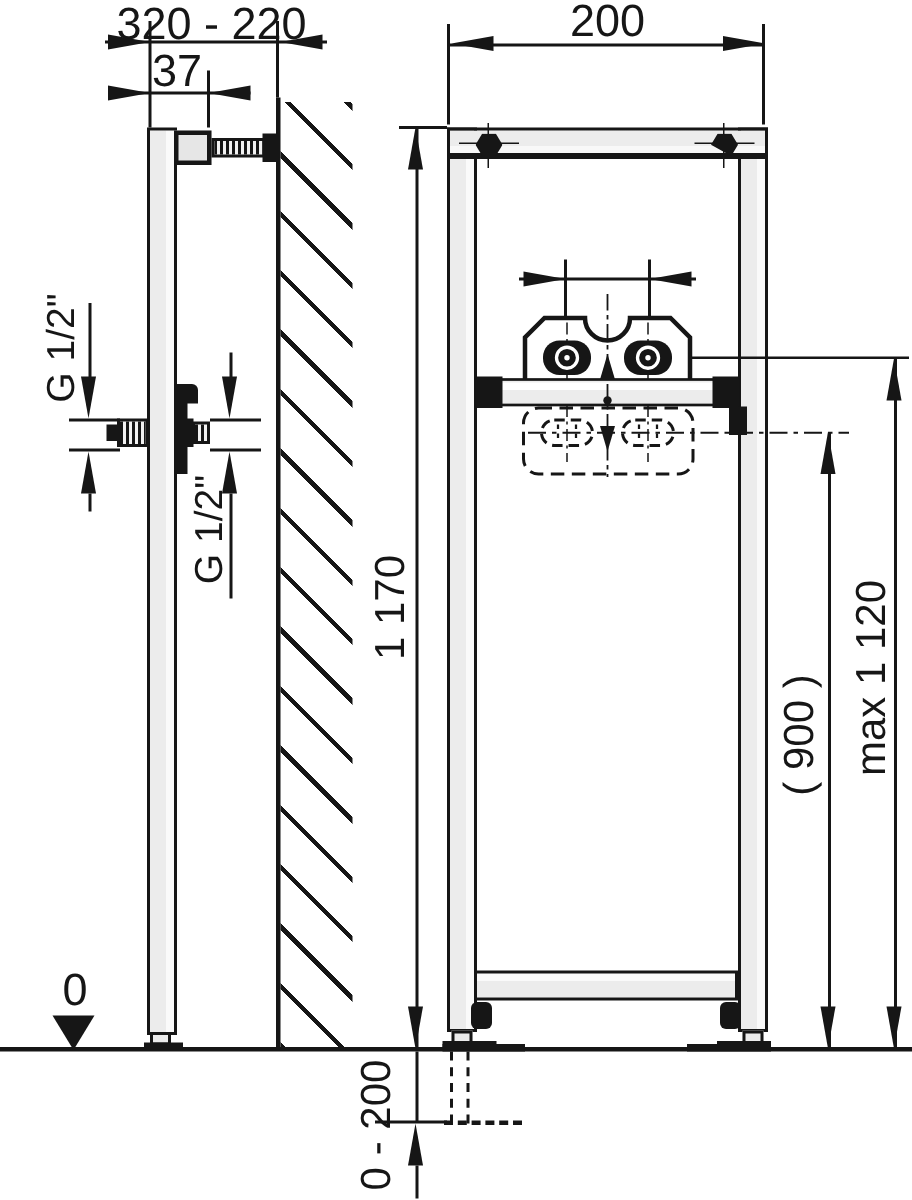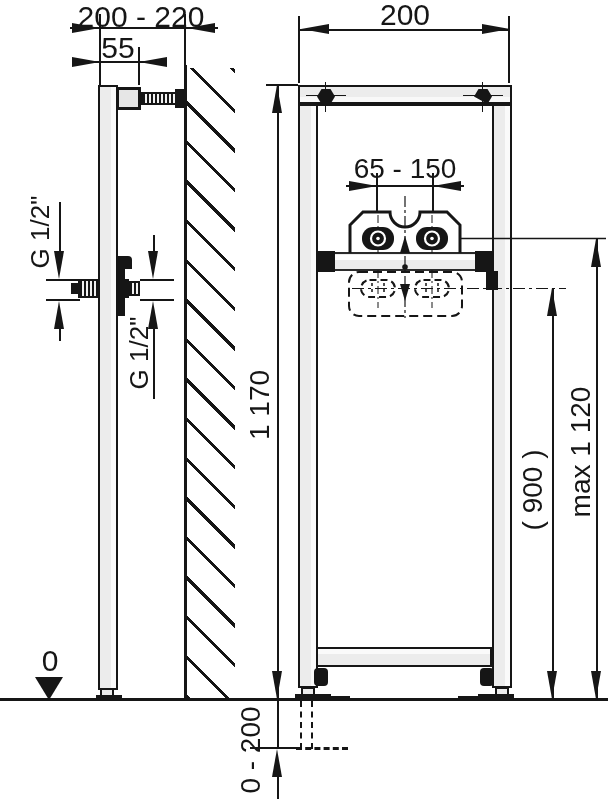--- a/index.html
+++ b/index.html
@@ -56,41 +56,40 @@
   <div class="vtxt" style="left:-6px;top:217px;width:92px;font-size:26px">G 1/2"</div>
 
   <div class="ln" style="left:153px;top:235px;width:2px;height:17px"></div>
   <div class="arr d" style="left:148px;top:251px"></div>
   <div class="ln" style="left:140px;top:279px;width:34px;height:2px"></div>
   <div class="ln" style="left:140px;top:299px;width:34px;height:2px"></div>
   <div class="arr u" style="left:148px;top:301px"></div>
   <div class="ln" style="left:153px;top:329px;width:2px;height:70px"></div>
   <div class="vtxt" style="left:93px;top:338px;width:92px;font-size:26px">G 1/2"</div>
 
-  <div class="txt" style="left:62px;top:2px;width:158px">200 - 220</div>
+  <div class="txt" style="left:62px;top:2px;width:158px">320 - 220</div>
   <div class="ln" style="left:70px;top:27px;width:148px;height:2px"></div>
   <div class="ln" style="left:99px;top:14px;width:2px;height:71px"></div>
   <div class="ln" style="left:184px;top:14px;width:2px;height:51px"></div>
   <div class="arr r" style="left:72px;top:23px"></div>
   <div class="arr l" style="left:187px;top:23px"></div>
 
-  <div class="txt" style="left:92px;top:33px;width:52px">55</div>
+  <div class="txt" style="left:92px;top:33px;width:52px">37</div>
   <div class="ln" style="left:72px;top:61px;width:95px;height:2px"></div>
   <div class="ln" style="left:138px;top:47px;width:2px;height:38px"></div>
   <div class="arr r" style="left:72px;top:57px"></div>
   <div class="arr l" style="left:139px;top:57px"></div>
 
   <div class="txt" style="left:352px;top:0px;width:106px">200</div>
   <div class="ln" style="left:300px;top:29px;width:210px;height:2px"></div>
   <div class="ln" style="left:298px;top:16px;width:2px;height:67px"></div>
   <div class="ln" style="left:508px;top:16px;width:2px;height:67px"></div>
   <div class="arr l" style="left:301px;top:24px"></div>
   <div class="arr r" style="left:482px;top:24px"></div>
 
-  <div class="txt" style="left:338px;top:155px;width:134px;font-size:28px">65 - 150</div>
   <div class="ln" style="left:346px;top:185px;width:118px;height:2px"></div>
   <div class="ln" style="left:376px;top:173px;width:2px;height:41px"></div>
   <div class="ln" style="left:432px;top:173px;width:2px;height:41px"></div>
   <div class="arr r" style="left:349px;top:181px"></div>
   <div class="arr l" style="left:433px;top:181px"></div>
 
   <div class="ln" style="left:277px;top:85px;width:2px;height:614px"></div>
   <div class="arr u" style="left:272px;top:85px"></div>
   <div class="arr d" style="left:272px;top:671px"></div>
   <div class="ln" style="left:266px;top:84px;width:32px;height:2px"></div>

